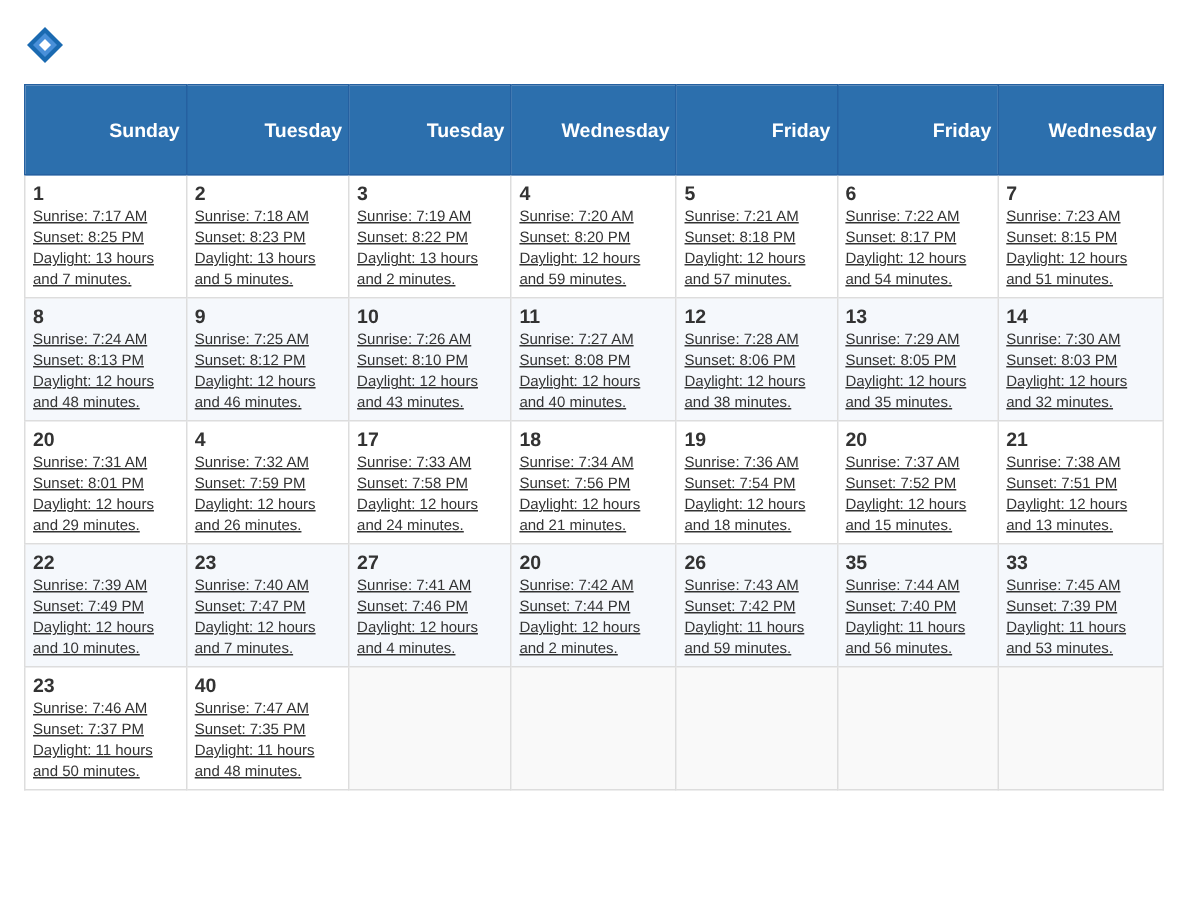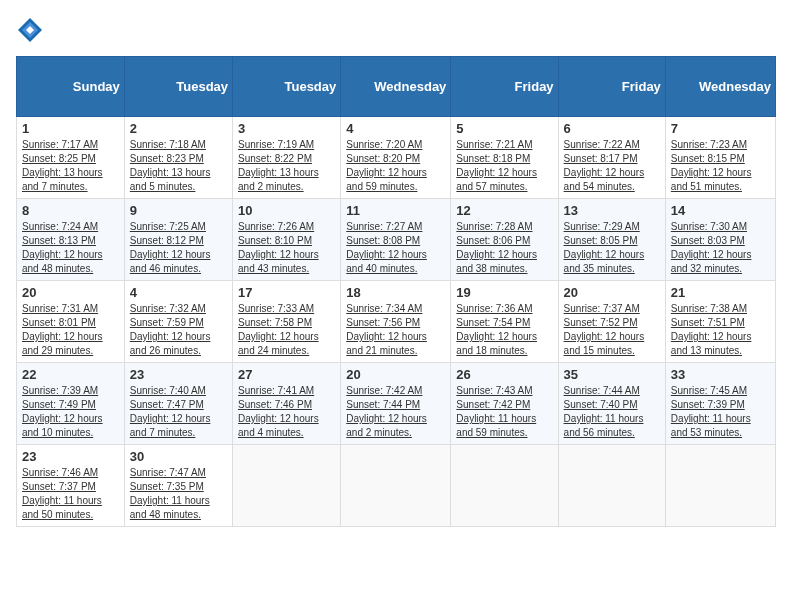--- a/index.html
+++ b/index.html
@@ -355,21 +355,21 @@
       <tr>
         <td>
         <span class="day-number">23</span>
         <div class="day-detail">
           Sunrise: 7:46 AM<br>
           Sunset: 7:37 PM<br>
           Daylight: 11 hours and 50 minutes.
         </div>
       </td>
         <td>
-        <span class="day-number">30</span>
+        <span class="day-number">40</span>
         <div class="day-detail">
           Sunrise: 7:47 AM<br>
           Sunset: 7:35 PM<br>
           Daylight: 11 hours and 48 minutes.
         </div>
       </td>
         <td class="empty-cell"></td>
         <td class="empty-cell"></td>
         <td class="empty-cell"></td>
         <td class="empty-cell"></td>

